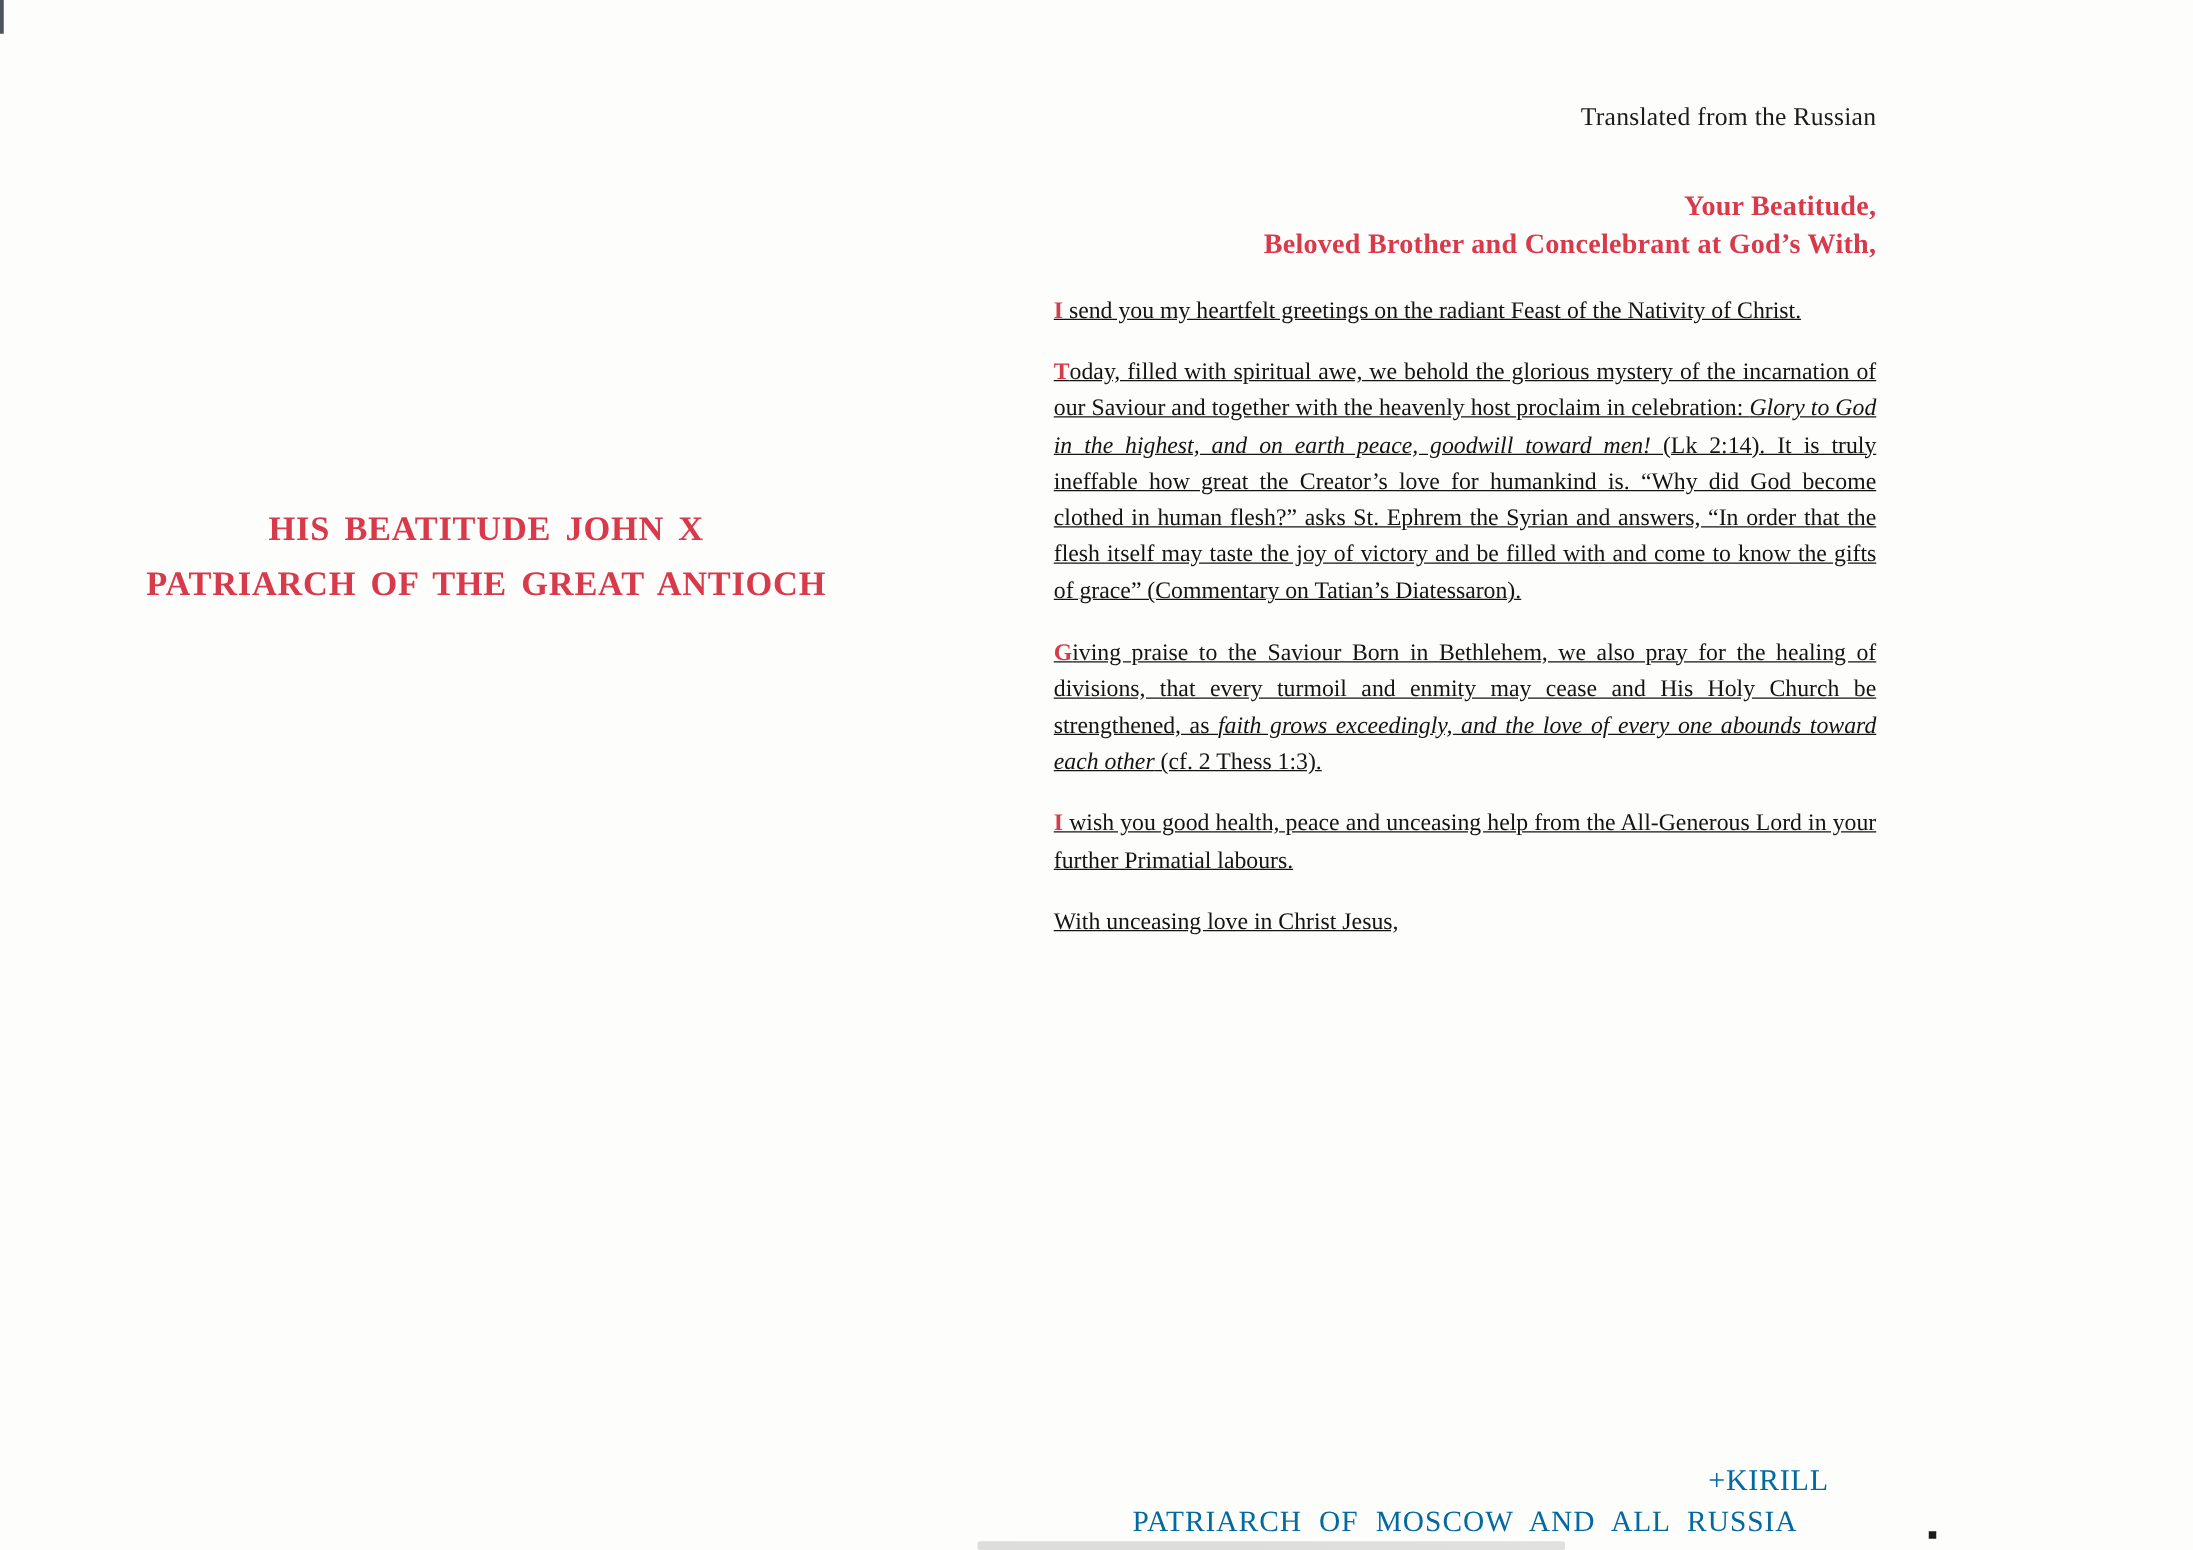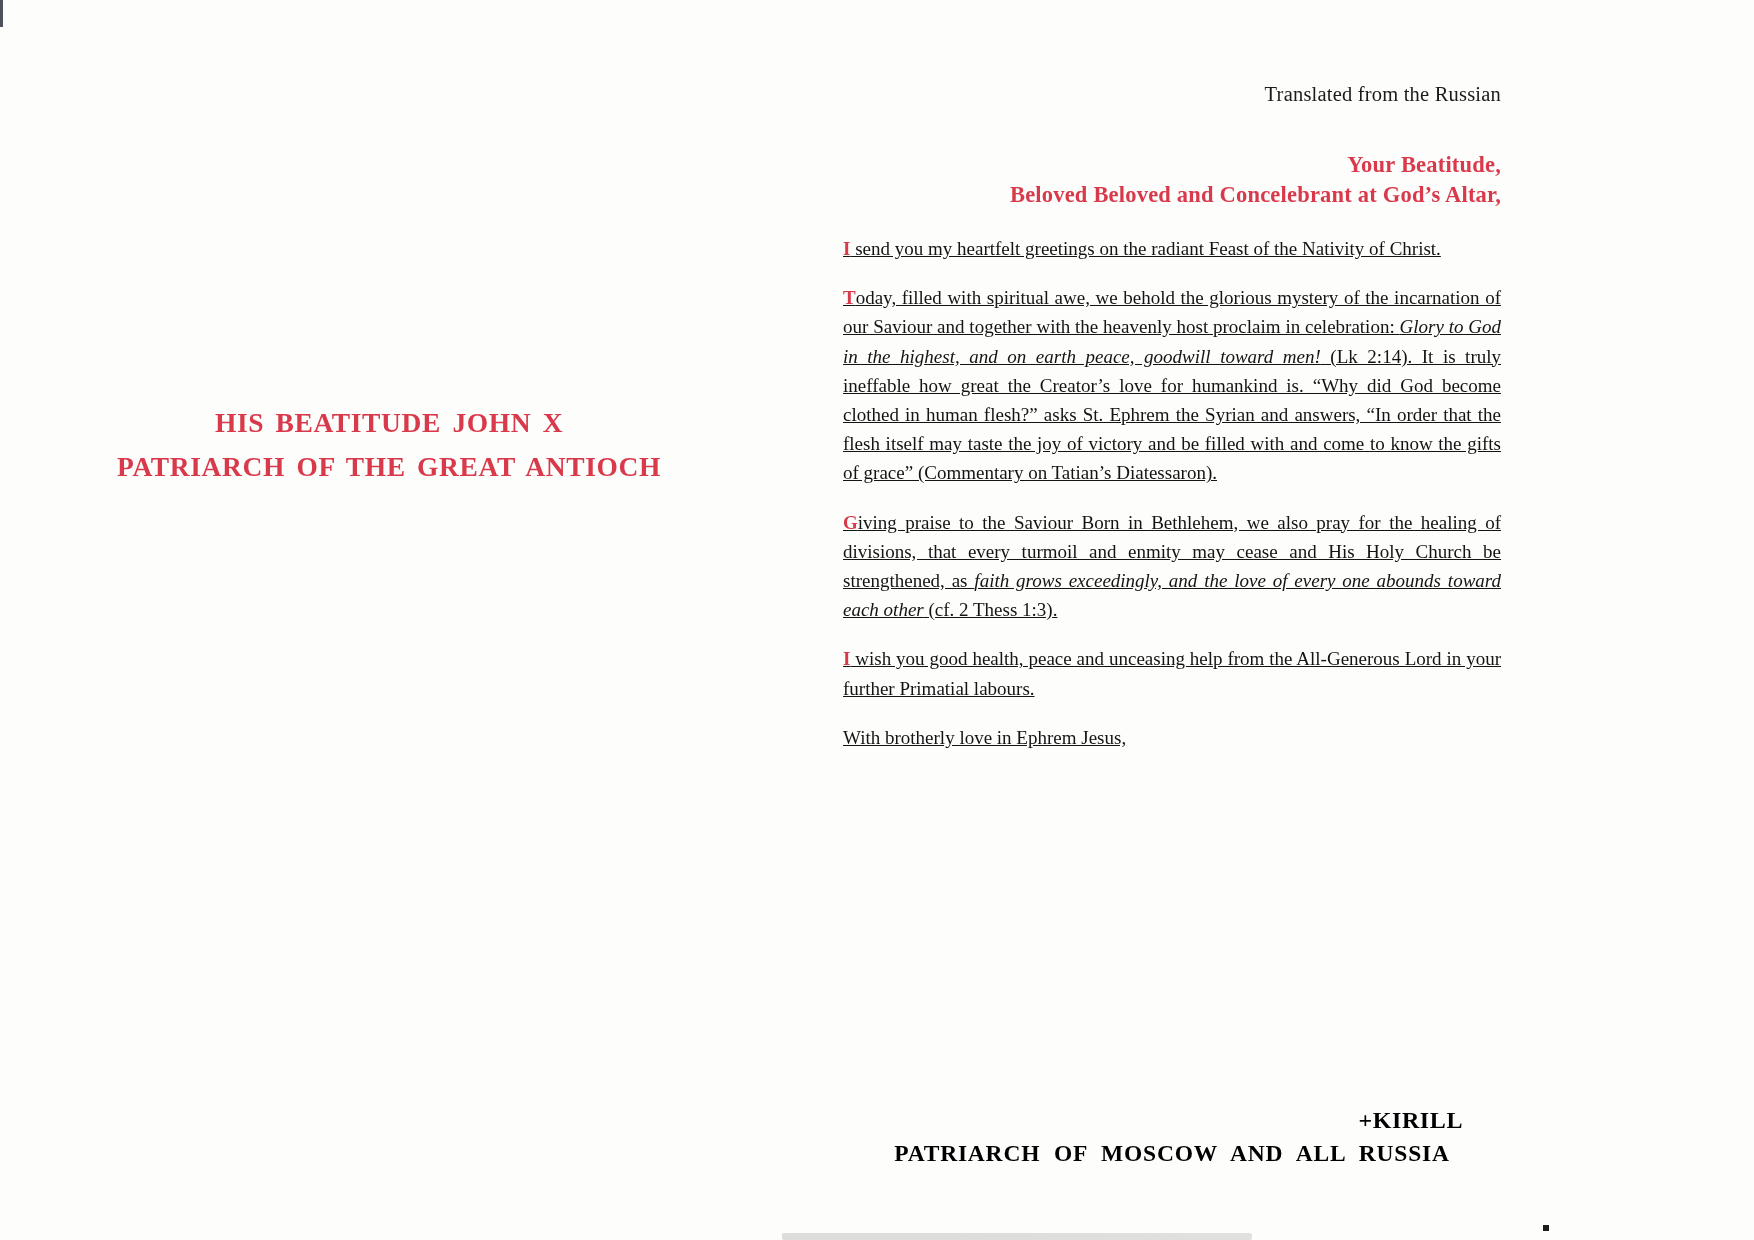--- a/index.html
+++ b/index.html
@@ -60,22 +60,22 @@
     font-size:19px;line-height:29.2px;
     text-align:justify;text-align-last:left;
     color:var(--ink);
     text-decoration:underline;
   }
   .para .lead{color:var(--red);font-weight:bold;}
   .para .seg.italic{font-style:italic;}
 
   
   .signature-block{
-    position:absolute;top:1104px;left:843px;width:658px;
-    font-weight:bold;color:#000000;
+    position:absolute;top:1169px;left:843px;width:658px;
+    font-weight:normal;color:#0369a1;
   }
   .signature-name{
     text-align:right;padding-right:38px;
     font-size:24px;line-height:33px;letter-spacing:.6px;
   }
   .signature-title{
     text-align:center;
     font-size:23.5px;line-height:33px;letter-spacing:.8px;word-spacing:7px;
   }
 </style>
@@ -89,28 +89,28 @@
   <div class="header-note">Translated from the Russian</div>
 
   <div class="cover-title">
     <div>HIS BEATITUDE JOHN X</div>
     <div>PATRIARCH OF THE GREAT ANTIOCH</div>
   </div>
 
   <div class="letter-column">
     <div class="salutation">
       <span class="sal-line">Your Beatitude,</span>
-      <span class="sal-line">Beloved Beloved and Concelebrant at God’s Altar,</span>
+      <span class="sal-line">Beloved Brother and Concelebrant at God’s With,</span>
     </div>
     <div>
         <p class="para"><span class="lead">I</span><span class="seg"> send you my heartfelt greetings on the radiant Feast of the Nativity of Christ.</span></p>
         <p class="para"><span class="lead">T</span><span class="seg">oday, filled with spiritual awe, we behold the glorious mystery of the incarnation of our Saviour and together with the heavenly host proclaim in celebration: </span><span class="seg italic">Glory to God in the highest, and on earth peace, goodwill toward men!</span><span class="seg"> (Lk 2:14). It is truly ineffable how great the Creator’s love for humankind is. “Why did God become clothed in human flesh?” asks St. Ephrem the Syrian and answers, “In order that the flesh itself may taste the joy of victory and be filled with and come to know the gifts of grace” (Commentary on Tatian’s Diatessaron).</span></p>
         <p class="para"><span class="lead">G</span><span class="seg">iving praise to the Saviour Born in Bethlehem, we also pray for the healing of divisions, that every turmoil and enmity may cease and His Holy Church be strengthened, as </span><span class="seg italic">faith grows exceedingly, and the love of every one abounds toward each other</span><span class="seg"> (cf. 2 Thess 1:3).</span></p>
         <p class="para"><span class="lead">I</span><span class="seg"> wish you good health, peace and unceasing help from the All-Generous Lord in your further Primatial labours.</span></p>
-        <p class="para"><span class="seg">With brotherly love in Ephrem Jesus,</span></p>
+        <p class="para"><span class="seg">With unceasing love in Christ Jesus,</span></p>
       </div>
   </div>
 
   <div class="signature-block">
     <div class="signature-name">+KIRILL</div>
     <div class="signature-title">PATRIARCH OF MOSCOW AND ALL RUSSIA</div>
   </div>
 
   <div class="artifact-bottom"></div>
   <div class="artifact-bottom-dot"></div>

